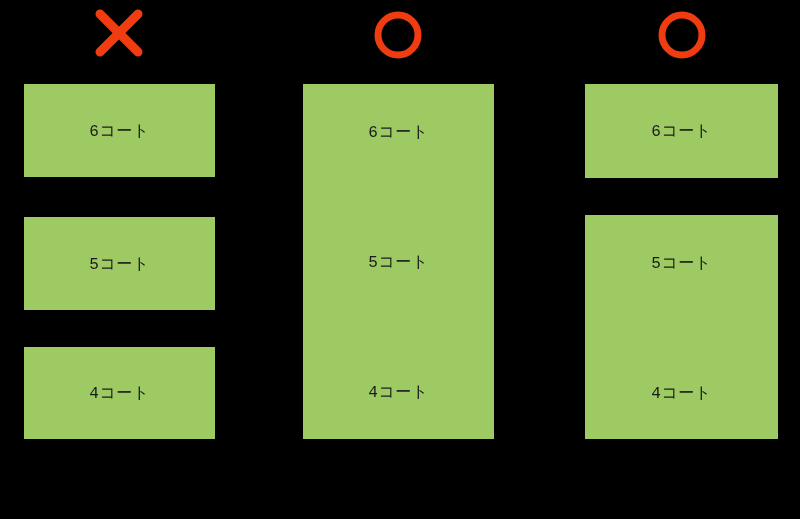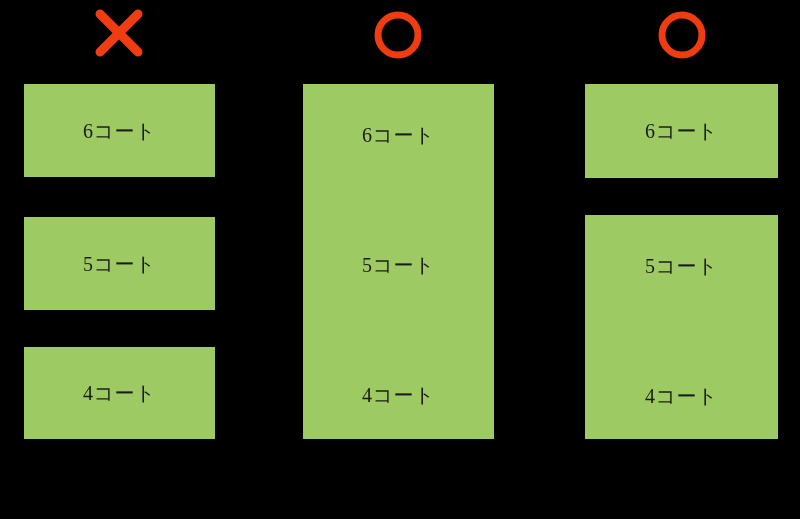--- a/index.html
+++ b/index.html
@@ -44,24 +44,24 @@
     box-sizing: border-box;
   }
 
   
   .bar-label {
     position: absolute;
     left: 0;
     width: 100%;
     text-align: center;
     color: #1A1A1A;
-    font-size: 20px;
+    font-size: 16px;
     letter-spacing: 0.5px;
     white-space: nowrap;
-    font-family: Liberation Serif, serif;
+    font-family: Liberation Mono, monospace;
   }
   .bar-label.centered {
     top: 50%;
     transform: translateY(-50%);
   }
 </style>
 </head>
 <body>
 
 <div id="stage">

